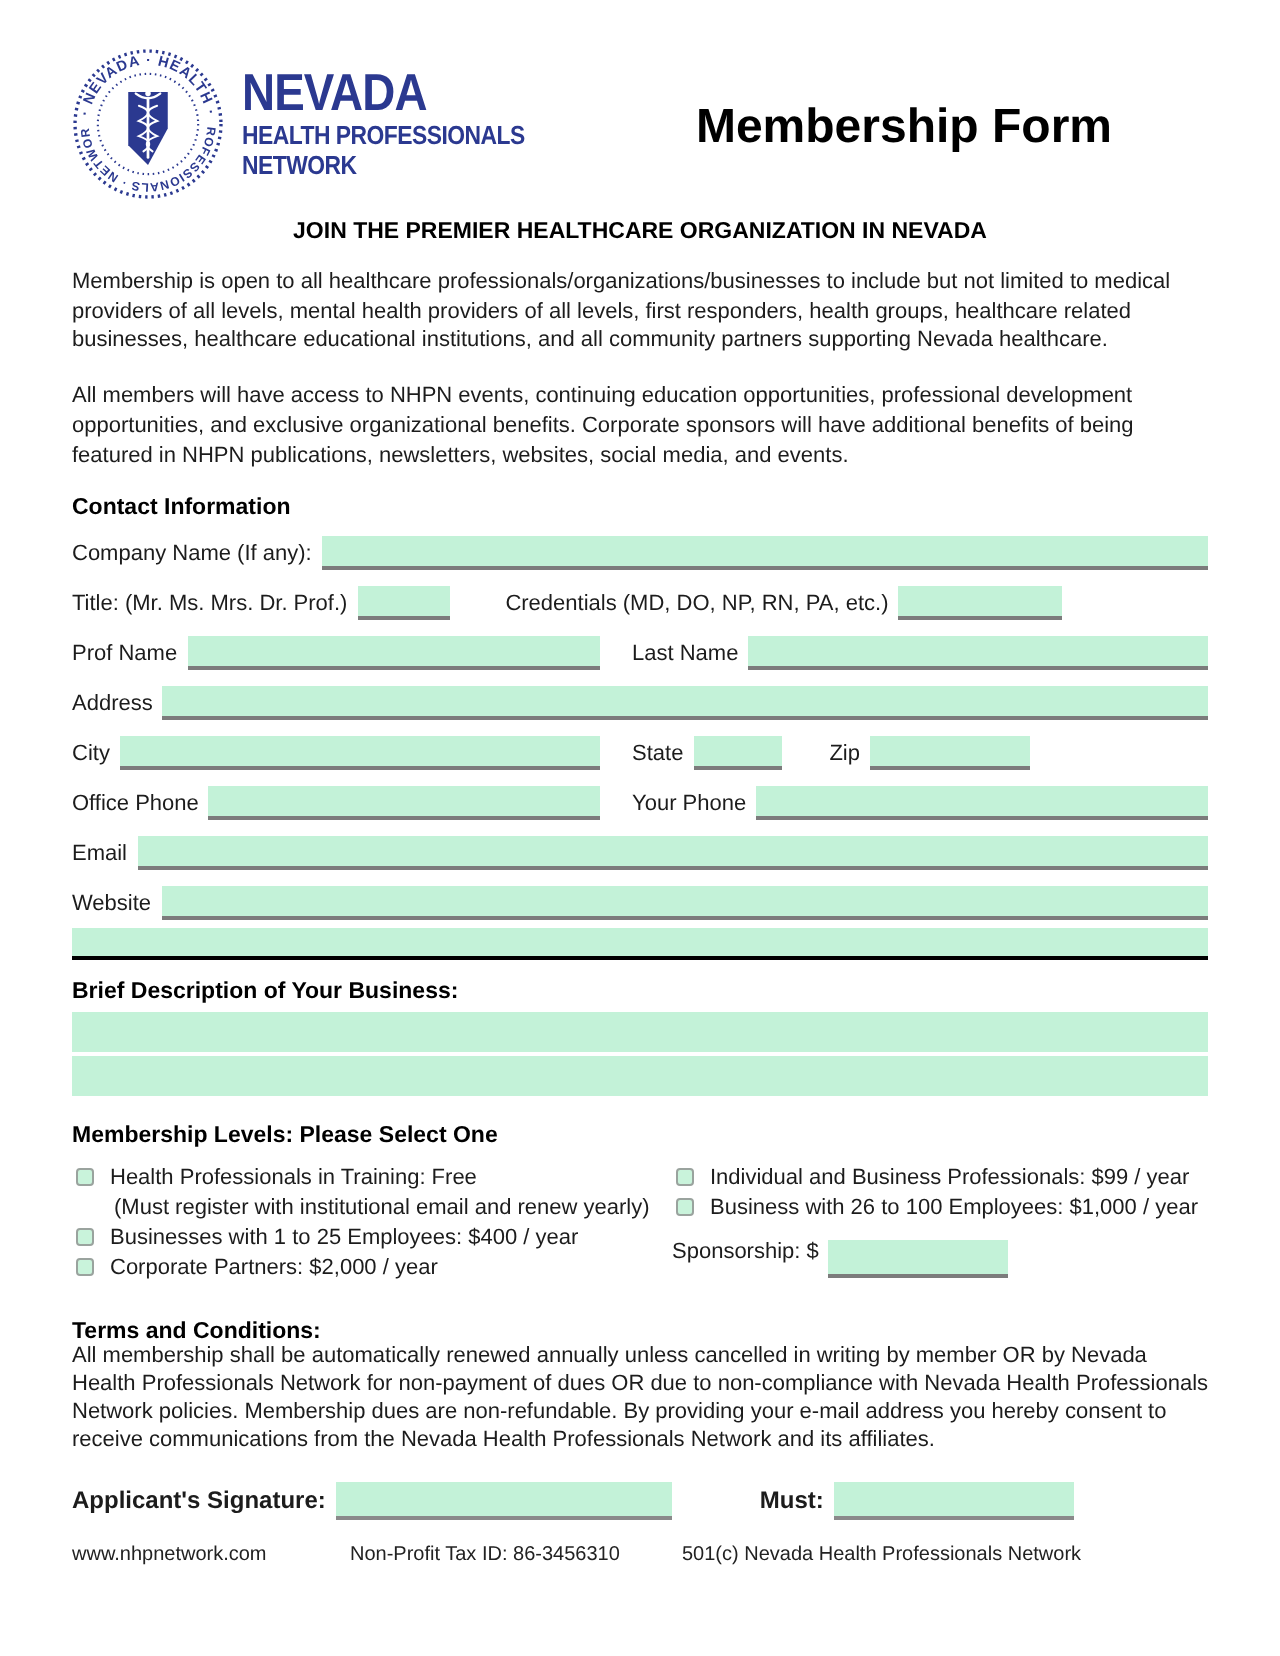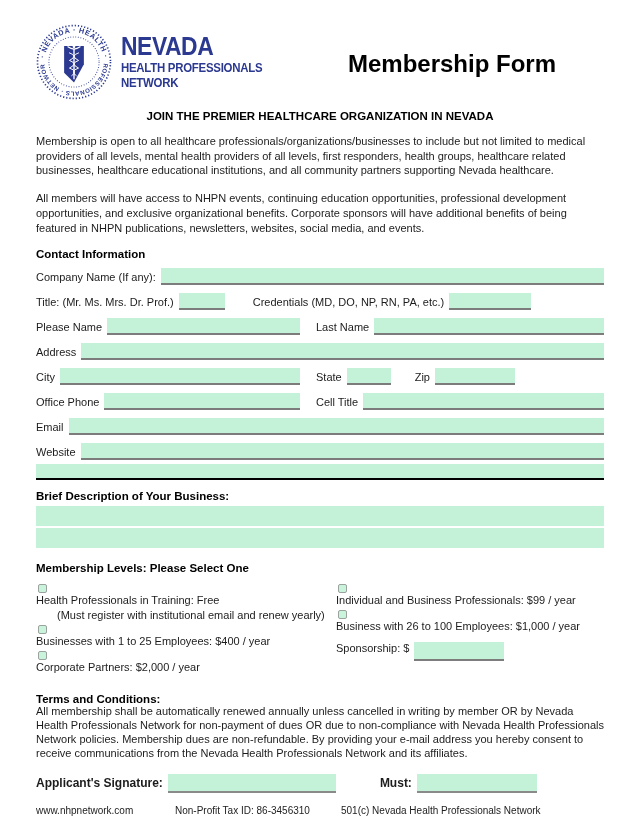--- a/index.html
+++ b/index.html
@@ -34,21 +34,21 @@
 
   .band { height:16px; background:#c3f2d8; border-bottom:2px solid #000; margin:2px 0 10px 0; }
 
   .txtarea { height:42px; background:#c3f2d8; position:relative; margin-bottom:14px; }
   .txtarea::after { content:""; position:absolute; left:0; right:0; top:20px; border-top:2px solid #ffffff; }
 
   
   .memb-cols { display:flex; font-size:11px; margin-bottom:18px; }
   .m-left { flex:0 0 300px; }
   .m-right { flex:1 1 auto; }
-  .opt { display:flex; align-items:flex-start; line-height:14px; margin-bottom:1px;flex-direction:column; }
+  .opt { display:flex; align-items:flex-start; line-height:14px; margin-bottom:1px; }
   .cb { width:9px; height:9px; flex:none; background:#c9f3db; border:1px solid #9aa39e; border-radius:2px; margin:2px 8px 0 2px; }
   .note { padding-left:21px; line-height:14px; margin-bottom:1px; }
   .sponsor-row { display:flex; margin-top:9px; }
   .sponsor-fld { width:90px; height:19px; background:#c3f2d8; border-bottom:2px solid #7c7c7c; margin-left:5px; }
 
   .terms-body { font-size:11px; line-height:13.8px; margin-bottom:14px; }
   .terms-h { margin-bottom:0; }
 
   .sig-row { display:flex; align-items:center; font-size:12px; margin:4px 0 12px 0; }
   .sig-lbl { font-weight:bold; white-space:nowrap; padding-bottom:2px; }
@@ -113,21 +113,21 @@
   <div class="row">
     <span class="lbl">Title: (Mr. Ms. Mrs. Dr. Prof.)</span>
     <span class="fld" style="width:46px;"></span>
     <span class="sp28"></span>
     <span class="lbl">Credentials (MD, DO, NP, RN, PA, etc.)</span>
     <span class="fld" style="width:82px;"></span>
   </div>
 
   <div class="row">
     <span class="half-l">
-      <span class="lbl">Please Name</span>
+      <span class="lbl">Prof Name</span>
       <span class="fld grow"></span>
     </span>
     <span class="half-r">
       <span class="lbl">Last Name</span>
       <span class="fld grow"></span>
     </span>
   </div>
 
   <div class="row">
     <span class="lbl">Address</span>
@@ -147,21 +147,21 @@
       <span class="fld" style="width:80px;"></span>
     </span>
   </div>
 
   <div class="row">
     <span class="half-l">
       <span class="lbl">Office Phone</span>
       <span class="fld grow"></span>
     </span>
     <span class="half-r">
-      <span class="lbl">Cell Title</span>
+      <span class="lbl">Your Phone</span>
       <span class="fld grow"></span>
     </span>
   </div>
 
   <div class="row">
     <span class="lbl">Email</span>
     <span class="fld grow"></span>
   </div>
 
   <div class="row" style="margin-bottom:4px;">

